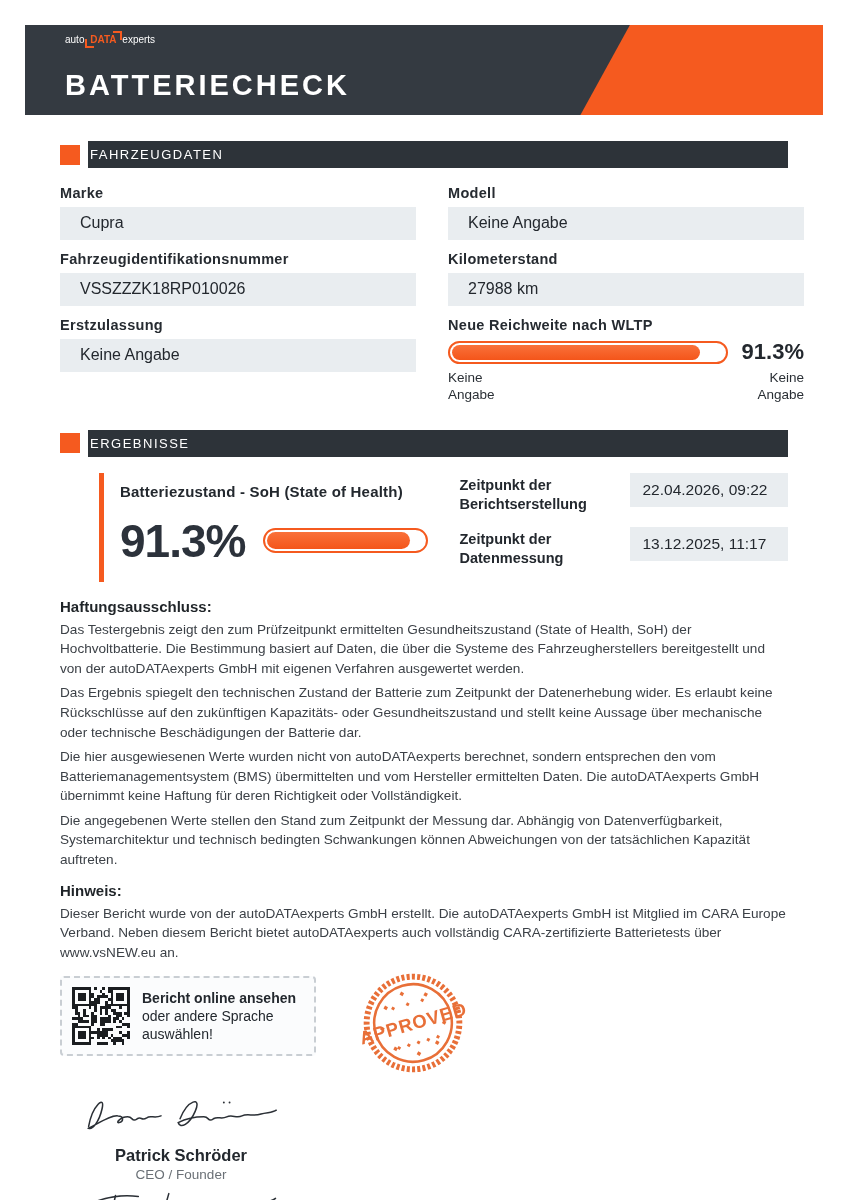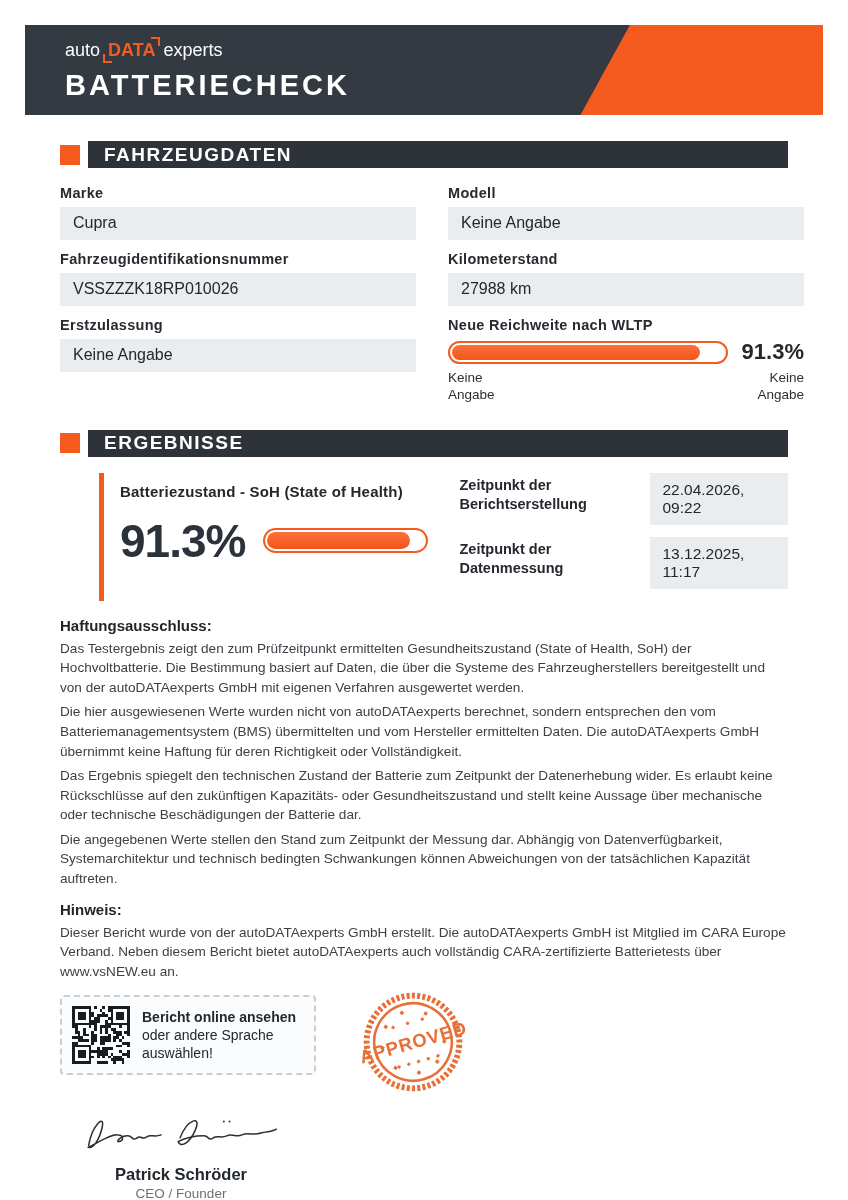--- a/index.html
+++ b/index.html
@@ -3,59 +3,59 @@
 <meta charset="utf-8">
 <style>
   * { margin:0; padding:0; box-sizing:border-box; }
   body { background:#fff; font-family:"Liberation Sans", sans-serif; }
   .page { width:848px; height:1200px; background:#fff; position:relative; overflow:hidden; }
 
   
   .header { margin:25px 25px 0 25px; height:90px; background:#343a41; position:relative; overflow:hidden; }
   .header-orange { position:absolute; top:0; right:0; bottom:0; left:0; background:#f55a1f;
     clip-path:polygon(75.8% 0, 100% 0, 100% 100%, 69.6% 100%); }
-  .logo { position:absolute; left:40px; top:15px; font-size:18px; color:#fff; z-index:2; }
+  .logo { position:absolute; left:40px; top:9px; font-size:10px; color:#fff; z-index:2; }
   .logo .l-auto { color:#fdfdfd; font-weight:400; }
   .logo .l-data { color:#f55a1f; font-weight:bold; position:relative; padding:0 3px; }
   .logo .l-data::before { content:""; position:absolute; left:-2px; bottom:-3px; width:7px; height:7px;
      border-left:2px solid #f55a1f; border-bottom:2px solid #f55a1f; }
   .logo .l-data::after { content:""; position:absolute; right:-2px; top:-3px; width:7px; height:7px;
      border-right:2px solid #f55a1f; border-top:2px solid #f55a1f; }
   .logo .l-experts { color:#fdfdfd; font-weight:400; }
   .header-title { position:absolute; left:40px; bottom:13px; color:#fff; font-size:29px; font-weight:bold;
      letter-spacing:3px; z-index:2; }
 
   
   .sec { display:flex; align-items:center; margin:26px 60px 0 60px; height:27px; }
   .sec .sq { width:20px; height:20px; background:#f55a1f; flex:0 0 20px; }
   .sec .bar { flex:1; margin-left:8px; background:#2d3339; height:27px; display:flex; align-items:center; }
-  .sec .bar span { color:#fff; font-weight:bold; font-size:19px; letter-spacing:1.5px; padding-left:16px; }
+  .sec .bar span { color:#fff; font-weight:normal; font-size:13px; letter-spacing:1.5px; padding-left:2px; }
 
   
   .grid { display:grid; grid-template-columns:1fr 1fr; column-gap:32px; margin:6px 44px 0 60px; }
   .f-label { font-weight:bold; font-size:14.5px; color:#262b31; margin:11px 0 6px 0; letter-spacing:.3px; }
-  .f-value { background:#e9edf0; padding:7px 13px; font-size:16px; color:#23282e; min-height:33px; }
+  .f-value { background:#e9edf0; padding:7px 20px; font-size:16px; color:#23282e; min-height:33px; }
 
   
   .bar-row { display:flex; align-items:center; gap:14px; margin-top:2px; }
   .pill { flex:1; height:23px; border:2px solid #f55a1f; border-radius:13px; background:#fff; padding:2px; }
   .pill-fill { height:100%; background:linear-gradient(180deg,#f9713a,#f4551a); border-radius:9px; }
   .pct { font-weight:bold; font-size:22px; color:#23282e; flex:0 0 auto; }
   .bar-caps { display:flex; justify-content:space-between; margin-top:5px; }
   .bar-caps .cap { font-size:13.5px; color:#2a2f35; width:64px; line-height:1.25; }
   .bar-caps .cap.right { text-align:right; }
 
   
   .result { display:grid; grid-template-columns:1fr 1fr; column-gap:32px; margin:16px 60px 0 60px;padding-left:39px; }
   .res-left { border-left:5px solid #f55a1f; padding:10px 0 14px 16px; }
   .res-title { font-weight:bold; font-size:15px; color:#23282e; letter-spacing:.2px; }
   .soh-row { display:flex; align-items:center; gap:18px; margin-top:14px; }
   .soh-big { font-weight:bold; font-size:46px; color:#2c323b; letter-spacing:-1px; }
   .soh-pill { flex:1; height:25px; border:2px solid #f55a1f; border-radius:14px; background:#fff; padding:2px; }
-  .ts-row { display:flex; gap:22px; margin-bottom:12px; align-items:flex-start;justify-content:space-between; }
+  .ts-row { display:flex; gap:2px; margin-bottom:12px; align-items:flex-start;justify-content:space-between; }
   .ts-label { flex:0 0 168px; font-weight:bold; font-size:14.5px; color:#23282e; line-height:1.35; padding-top:3px; }
   .ts-value { flex:1; background:#e9edf0; padding:8px 13px; font-size:15.5px; color:#23282e; }
 
   
   .textblock { margin:16px 60px 0 60px; }
   .tb-head { font-weight:bold; font-size:15px; color:#1f2428; margin:12px 0 4px 0; }
   .tb-p { font-size:13.6px; color:#3c4147; line-height:1.44; margin:5px 0; }
 
   
   .bottomrow { display:flex; align-items:flex-start; margin:14px 60px 0 60px; }
@@ -147,22 +147,22 @@
       <div class="ts-row">
         <div class="ts-label">Zeitpunkt der Datenmessung</div>
         <div class="ts-value">13.12.2025, 11:17</div>
       </div>
     </div>
   </div>
 
   <div class="textblock">
     <div class="tb-head">Haftungsausschluss:</div>
     <p class="tb-p">Das Testergebnis zeigt den zum Prüfzeitpunkt ermittelten Gesundheitszustand (State of Health, SoH) der Hochvoltbatterie. Die Bestimmung basiert auf Daten, die über die Systeme des Fahrzeugherstellers bereitgestellt und von der autoDATAexperts GmbH mit eigenen Verfahren ausgewertet werden.</p>
+    <p class="tb-p">Das Ergebnis spiegelt den technischen Zustand der Batterie zum Zeitpunkt der Datenerhebung wider. Es erlaubt keine Rückschlüsse auf den zukünftigen Kapazitäts- oder Gesundheitszustand und stellt keine Aussage über mechanische oder technische Beschädigungen der Batterie dar.</p>
     <p class="tb-p">Die hier ausgewiesenen Werte wurden nicht von autoDATAexperts berechnet, sondern entsprechen den vom Batteriemanagementsystem (BMS) übermittelten und vom Hersteller ermittelten Daten. Die autoDATAexperts GmbH übernimmt keine Haftung für deren Richtigkeit oder Vollständigkeit.</p>
-    <p class="tb-p">Das Ergebnis spiegelt den technischen Zustand der Batterie zum Zeitpunkt der Datenerhebung wider. Es erlaubt keine Rückschlüsse auf den zukünftigen Kapazitäts- oder Gesundheitszustand und stellt keine Aussage über mechanische oder technische Beschädigungen der Batterie dar.</p>
     <p class="tb-p">Die angegebenen Werte stellen den Stand zum Zeitpunkt der Messung dar. Abhängig von Datenverfügbarkeit, Systemarchitektur und technisch bedingten Schwankungen können Abweichungen von der tatsächlichen Kapazität auftreten.</p>
     <div class="tb-head">Hinweis:</div>
     <p class="tb-p">Dieser Bericht wurde von der autoDATAexperts GmbH erstellt. Die autoDATAexperts GmbH ist Mitglied im CARA Europe Verband. Neben diesem Bericht bietet autoDATAexperts auch vollständig CARA-zertifizierte Batterietests über www.vsNEW.eu an.</p>
   </div>
 
   <div class="bottomrow">
     <div class="qr-box">
       <svg id="qr-svg" width="58" height="58" viewBox="0 0 21 21" shape-rendering="crispEdges">
           <rect x="0" y="0" width="1" height="1" fill="#1a1d20"></rect>
           <rect x="1" y="0" width="1" height="1" fill="#1a1d20"></rect>

